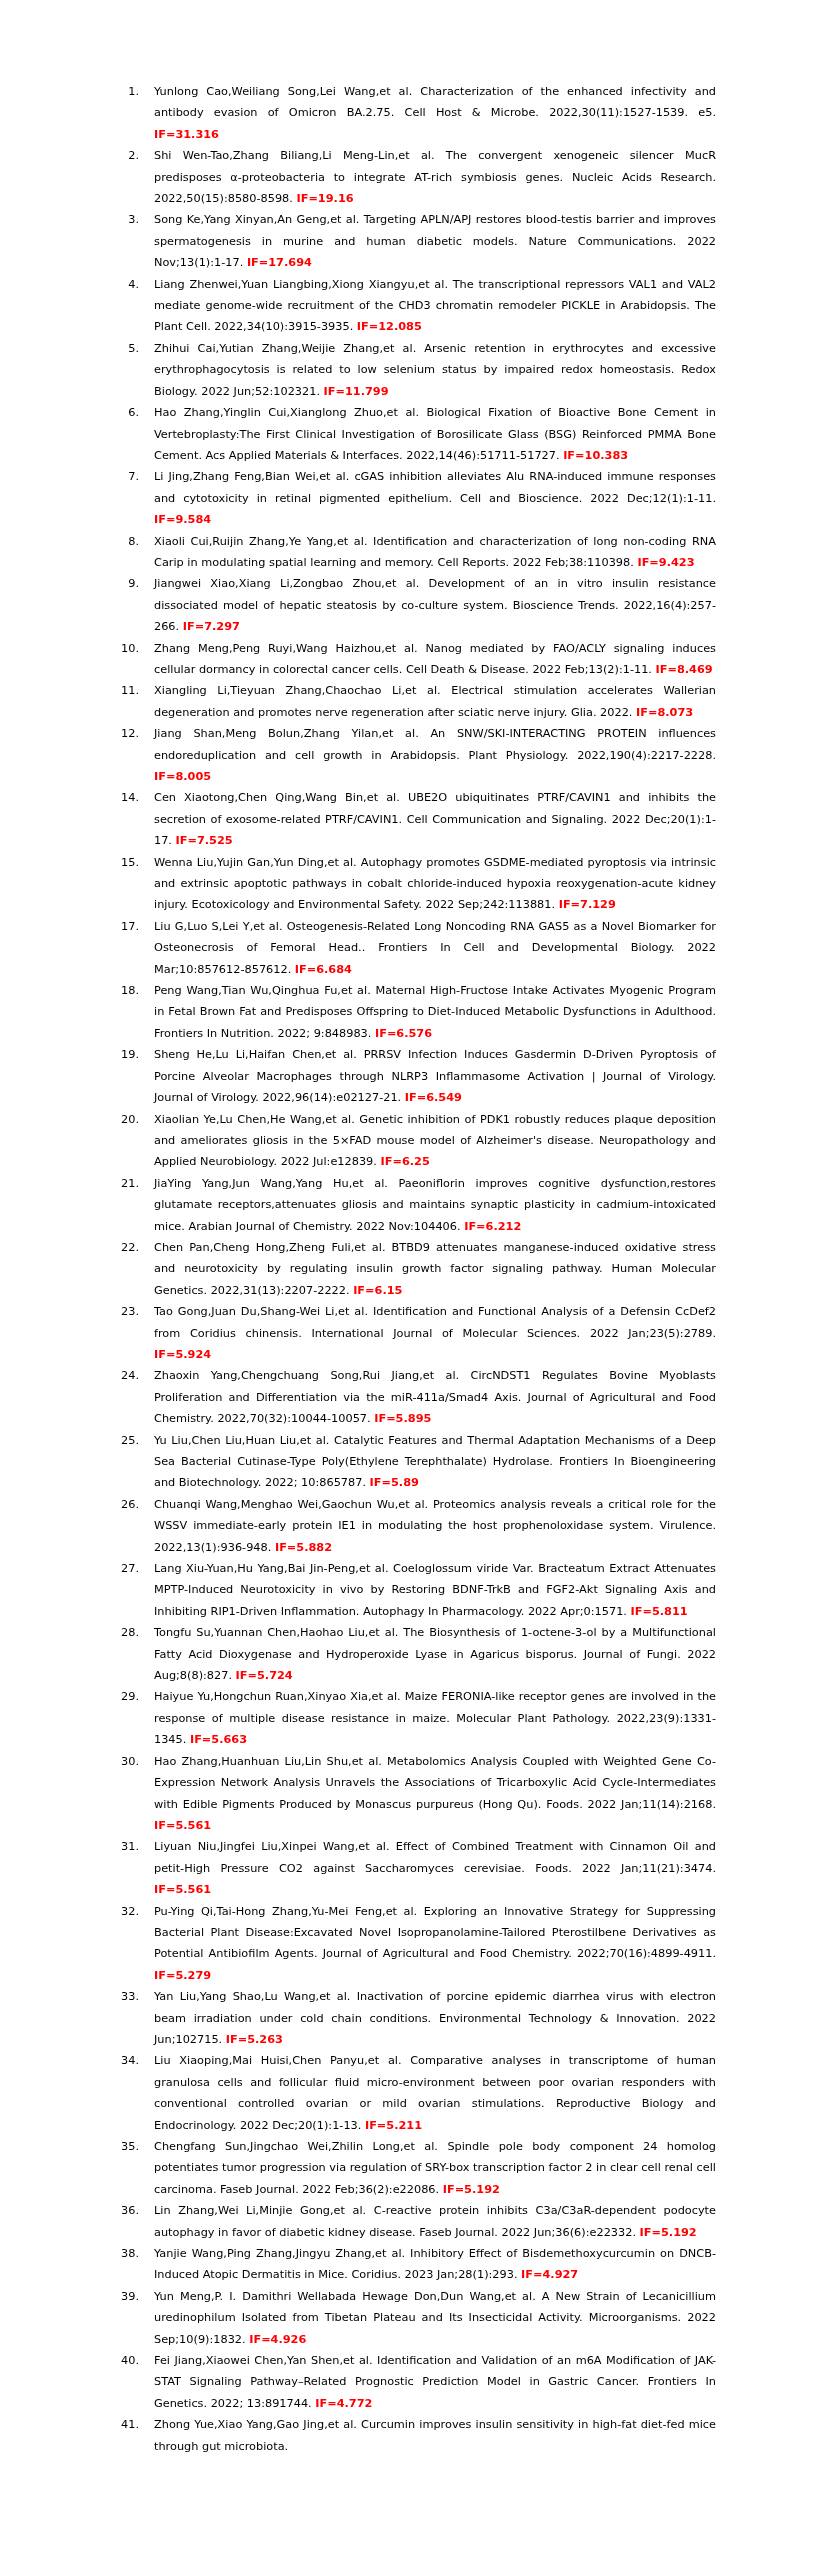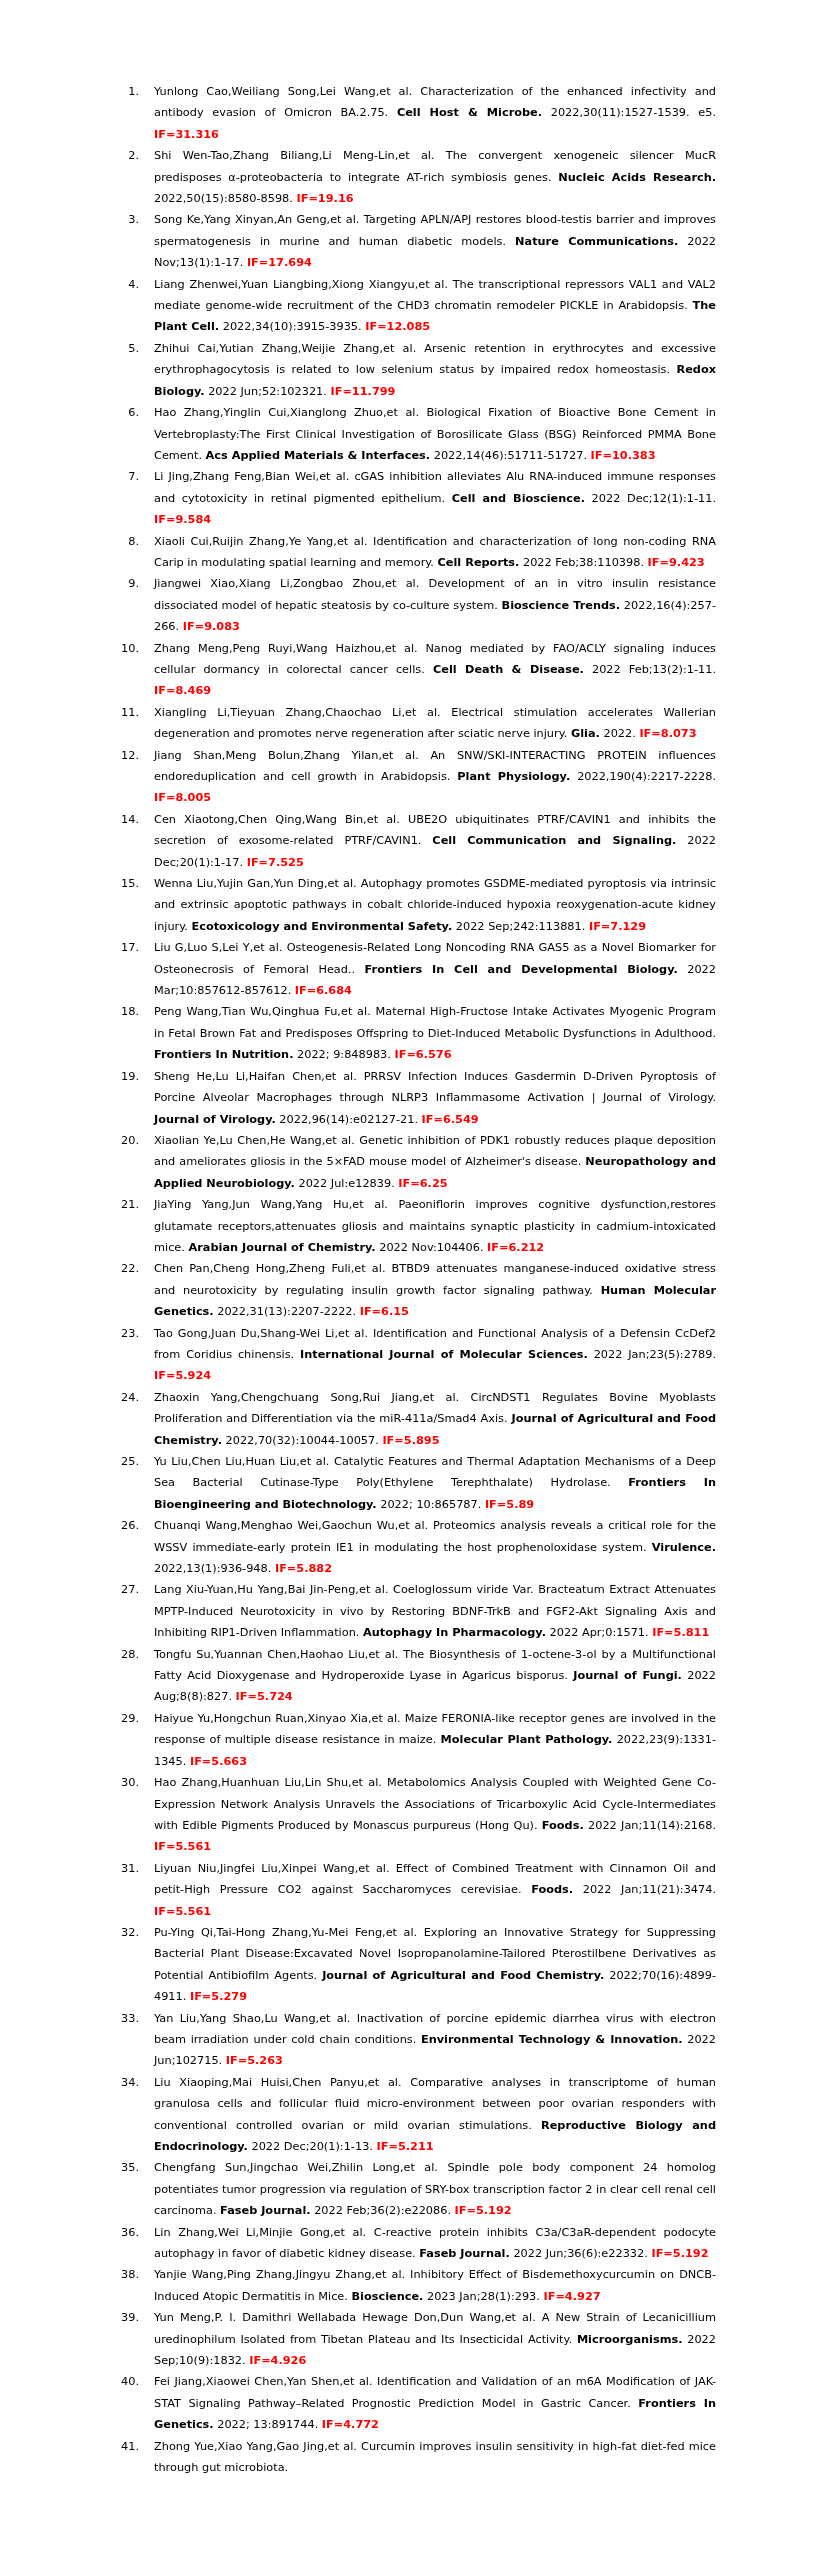--- a/index.html
+++ b/index.html
@@ -23,21 +23,21 @@
     text-align: justify;
   }
   .ref .num {
     position: absolute;
     left: -61px;
     top: 0;
     width: 46px;
     text-align: right;
     white-space: nowrap;
   }
-  .journal { font-weight: bold; }
+  .journal { font-weight: normal; }
   .if { font-weight: bold; color: #ff0000; }
 </style>
 </head>
 <body>
 
 <div class="page">
   <div class="pub-list">
       <div class="ref">
     <span class="num">1.</span>
     <span class="pre">Yunlong Cao,Weiliang Song,Lei Wang,et al. Characterization of the enhanced infectivity and antibody evasion of Omicron BA.2.75.</span>
@@ -92,21 +92,21 @@
     <span class="pre">Xiaoli Cui,Ruijin Zhang,Ye Yang,et al. Identification and characterization of long non-coding RNA Carip in modulating spatial learning and memory.</span>
     <span class="journal">Cell Reports.</span>
     <span class="cite">2022 Feb;38:110398.</span>
     <span class="if">IF=9.423</span>
   </div>
       <div class="ref">
     <span class="num">9.</span>
     <span class="pre">Jiangwei Xiao,Xiang Li,Zongbao Zhou,et al. Development of an in vitro insulin resistance dissociated model of hepatic steatosis by co-culture system.</span>
     <span class="journal">Bioscience Trends.</span>
     <span class="cite">2022,16(4):257-266.</span>
-    <span class="if">IF=9.083</span>
+    <span class="if">IF=7.297</span>
   </div>
       <div class="ref">
     <span class="num">10.</span>
     <span class="pre">Zhang Meng,Peng Ruyi,Wang Haizhou,et al. Nanog mediated by FAO/ACLY signaling induces cellular dormancy in colorectal cancer cells.</span>
     <span class="journal">Cell Death &amp; Disease.</span>
     <span class="cite">2022 Feb;13(2):1-11.</span>
     <span class="if">IF=8.469</span>
   </div>
       <div class="ref">
     <span class="num">11.</span>
@@ -272,21 +272,21 @@
       <div class="ref">
     <span class="num">36.</span>
     <span class="pre">Lin Zhang,Wei Li,Minjie Gong,et al. C-reactive protein inhibits C3a/C3aR-dependent podocyte autophagy in favor of diabetic kidney disease.</span>
     <span class="journal">Faseb Journal.</span>
     <span class="cite">2022 Jun;36(6):e22332.</span>
     <span class="if">IF=5.192</span>
   </div>
       <div class="ref">
     <span class="num">38.</span>
     <span class="pre">Yanjie Wang,Ping Zhang,Jingyu Zhang,et al. Inhibitory Effect of Bisdemethoxycurcumin on DNCB-Induced Atopic Dermatitis in Mice.</span>
-    <span class="journal">Bioscience.</span>
+    <span class="journal">Coridius.</span>
     <span class="cite">2023 Jan;28(1):293.</span>
     <span class="if">IF=4.927</span>
   </div>
       <div class="ref">
     <span class="num">39.</span>
     <span class="pre">Yun Meng,P. I. Damithri Wellabada Hewage Don,Dun Wang,et al. A New Strain of Lecanicillium uredinophilum Isolated from Tibetan Plateau and Its Insecticidal Activity.</span>
     <span class="journal">Microorganisms.</span>
     <span class="cite">2022 Sep;10(9):1832.</span>
     <span class="if">IF=4.926</span>
   </div>

